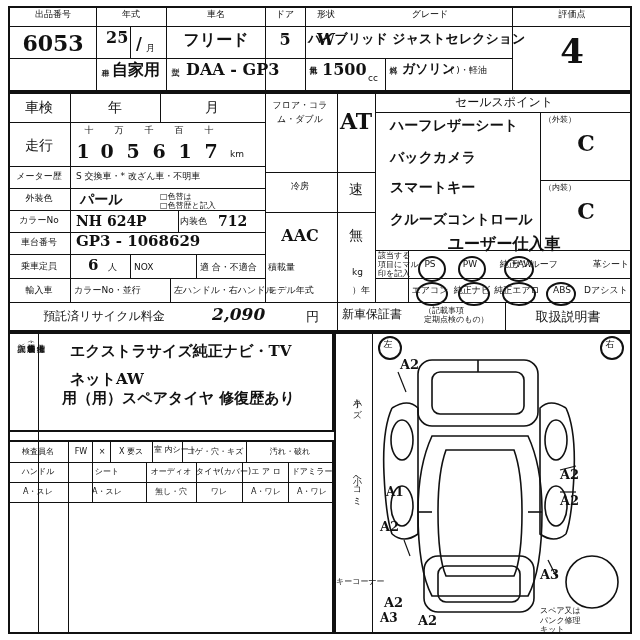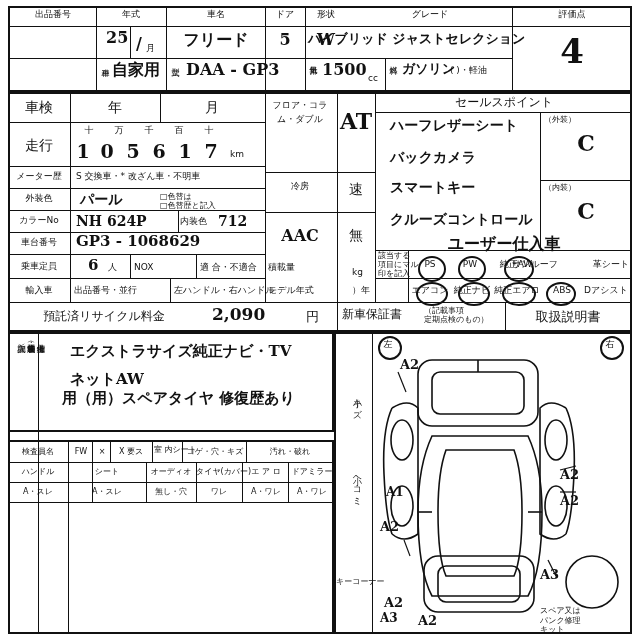--- a/index.html
+++ b/index.html
@@ -38,20 +38,21 @@
   <div class="ln hl" style="left:8px;top:26px;width:504px;"></div>
   <div class="ln hl" style="left:8px;top:58px;width:504px;"></div>
   <div class="ln hl" style="left:512px;top:26px;width:120px;"></div>
 
   <div class="ln vl" style="left:166px;top:58px;height:34px;"></div>
   <div class="ln vl" style="left:305px;top:58px;height:34px;"></div>
   <div class="ln vl" style="left:385px;top:58px;height:34px;"></div>
   <div class="ln vl" style="left:130px;top:26px;height:32px;"></div>
 
   <div class="t sm c" style="left:16px;top:10px;width:74px;">出品番号</div>
+  <div class="t hand big c" style="left:16px;top:32px;width:74px;">6053</div>
 
   <div class="t sm c" style="left:98px;top:10px;width:66px;">年式</div>
   <div class="t hand mid" style="left:106px;top:30px;">25</div>
   <div class="t hand mid" style="left:136px;top:36px;">/</div>
   <div class="t sm" style="left:146px;top:44px;">月</div>
 
   <div class="t sm c" style="left:168px;top:10px;width:96px;">車名</div>
   <div class="t hand mid c" style="left:168px;top:32px;width:96px;">フリード</div>
 
   <div class="t sm c" style="left:266px;top:10px;width:38px;">ドア</div>
@@ -143,27 +144,27 @@
 
   <div class="t sm c" style="left:10px;top:262px;width:58px;">乗車定員</div>
   <div class="t hand" style="left:88px;top:258px;font-size:15px;">6</div>
   <div class="t sm" style="left:108px;top:263px;">人</div>
   <div class="t sm" style="left:134px;top:263px;">NOX</div>
   <div class="t sm" style="left:200px;top:263px;">適 合・不適合</div>
   <div class="t sm" style="left:268px;top:263px;">積載量</div>
   <div class="t sm" style="left:352px;top:268px;">kg</div>
 
   <div class="t sm c" style="left:10px;top:286px;width:58px;">輸入車</div>
-  <div class="t sm" style="left:74px;top:286px;">出品番号・並行</div>
+  <div class="t sm" style="left:74px;top:286px;">カラーNo・並行</div>
   <div class="t sm" style="left:174px;top:286px;">左ハンドル・右ハンドル</div>
   <div class="t sm" style="left:268px;top:286px;">モデル年式</div>
   <div class="t sm" style="left:352px;top:286px;">）年</div>
 
   <div class="t c" style="left:14px;top:310px;width:180px;font-size:12px;">預託済リサイクル料金</div>
-  <div class="t hand" style="left:212px;top:306px;font-size:17px;">2,090</div>
+  <div class="t hand" style="left:212px;top:306px;font-size:17px;font-style:italic;">2,090</div>
   <div class="t" style="left:306px;top:310px;font-size:13px;">円</div>
   <div class="ln vl" style="left:337px;top:302px;height:30px;"></div>
   <div class="ln vl" style="left:505px;top:302px;height:30px;"></div>
   <div class="t" style="left:342px;top:308px;font-size:12px;">新車保証書</div>
   <div class="t xs" style="left:424px;top:306px;white-space:pre;line-height:1.15;">（記載事項
 定期点検のもの）</div>
   <div class="t c" style="left:508px;top:310px;width:120px;font-size:13px;">取扱説明書</div>
 
   <div class="ln hl" style="left:265px;top:172px;width:110px;"></div>
   <div class="ln hl" style="left:265px;top:212px;width:110px;"></div>

